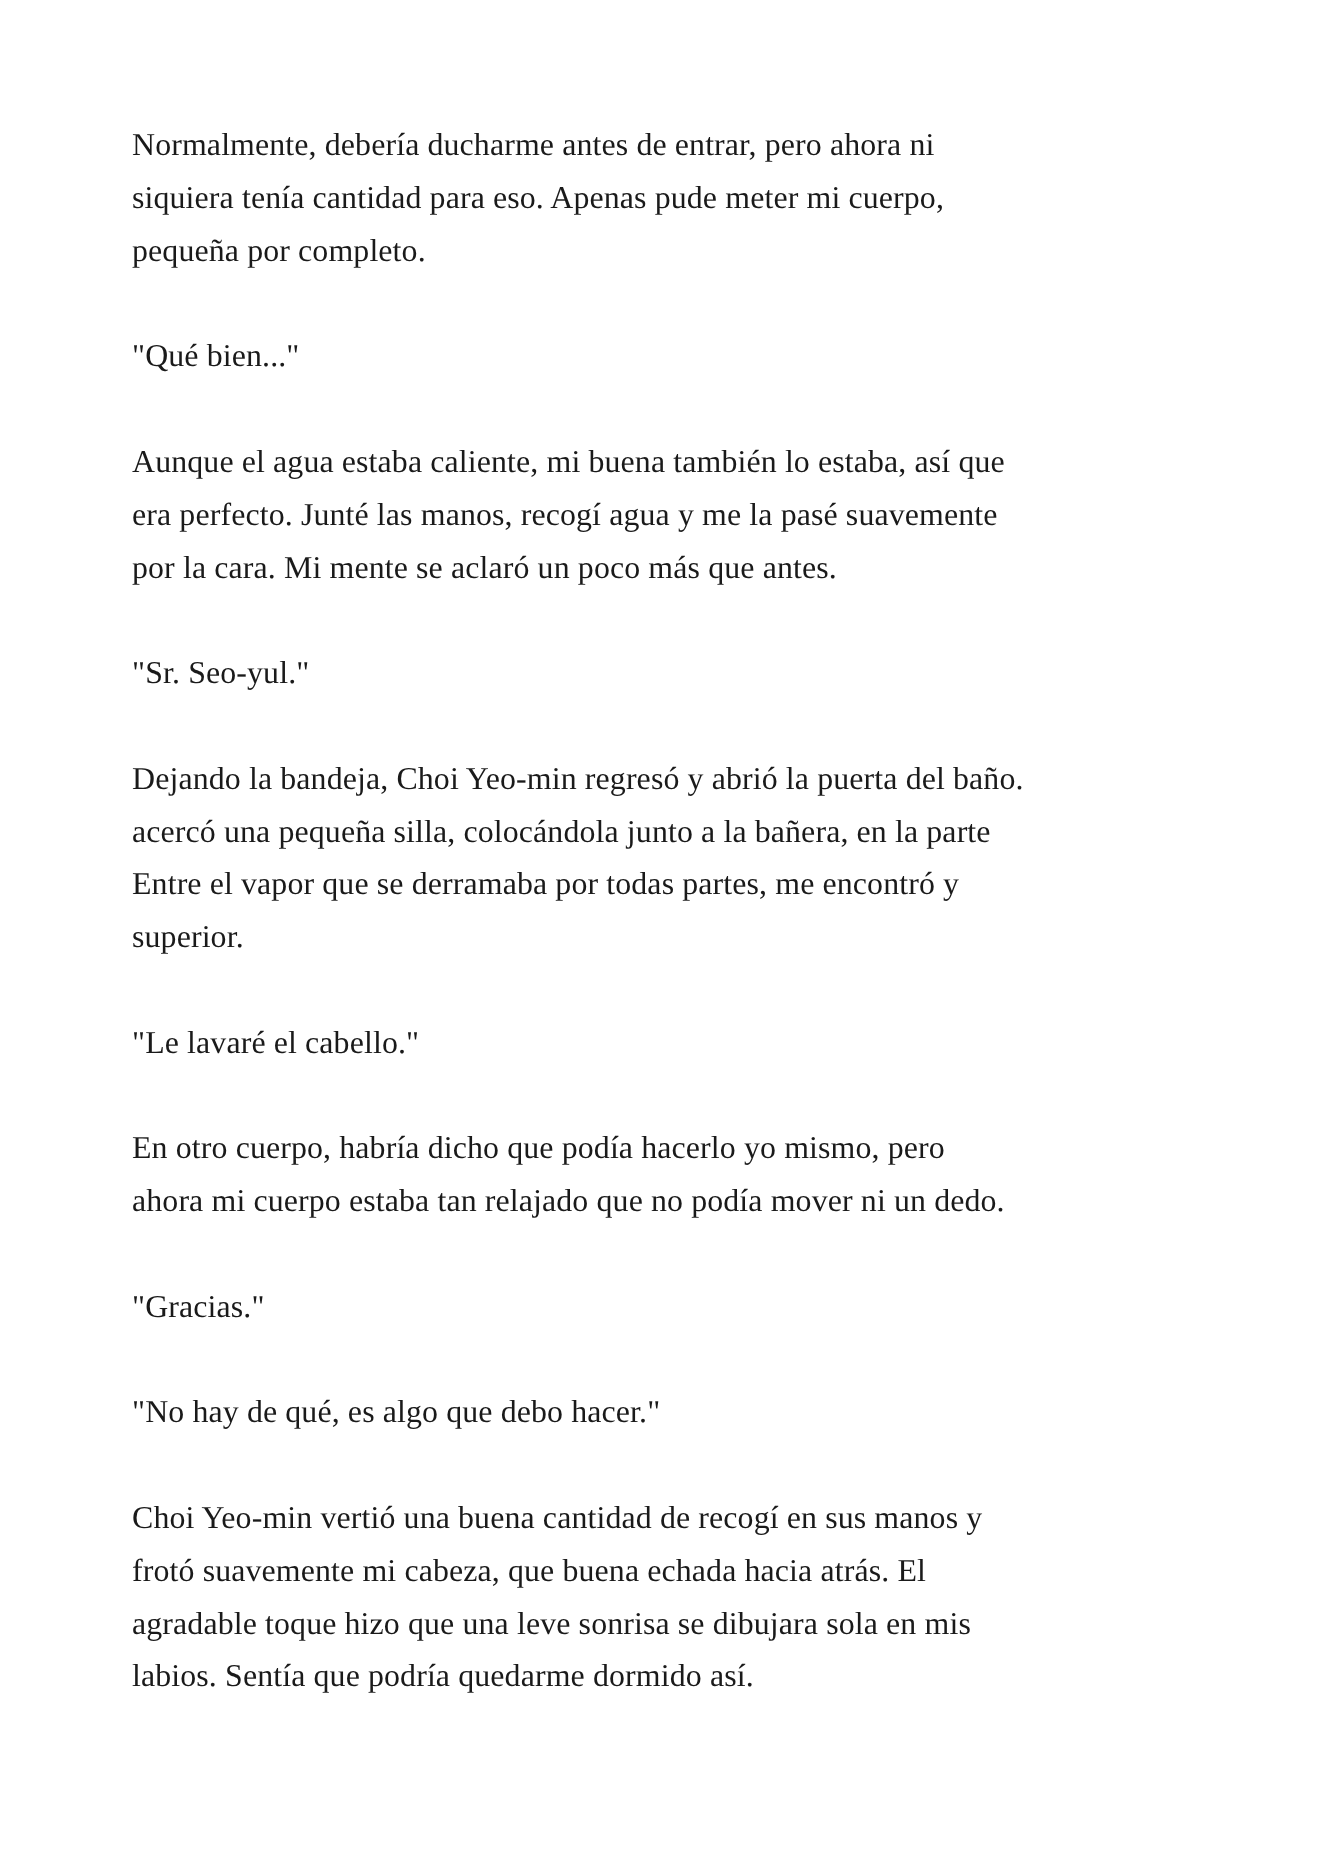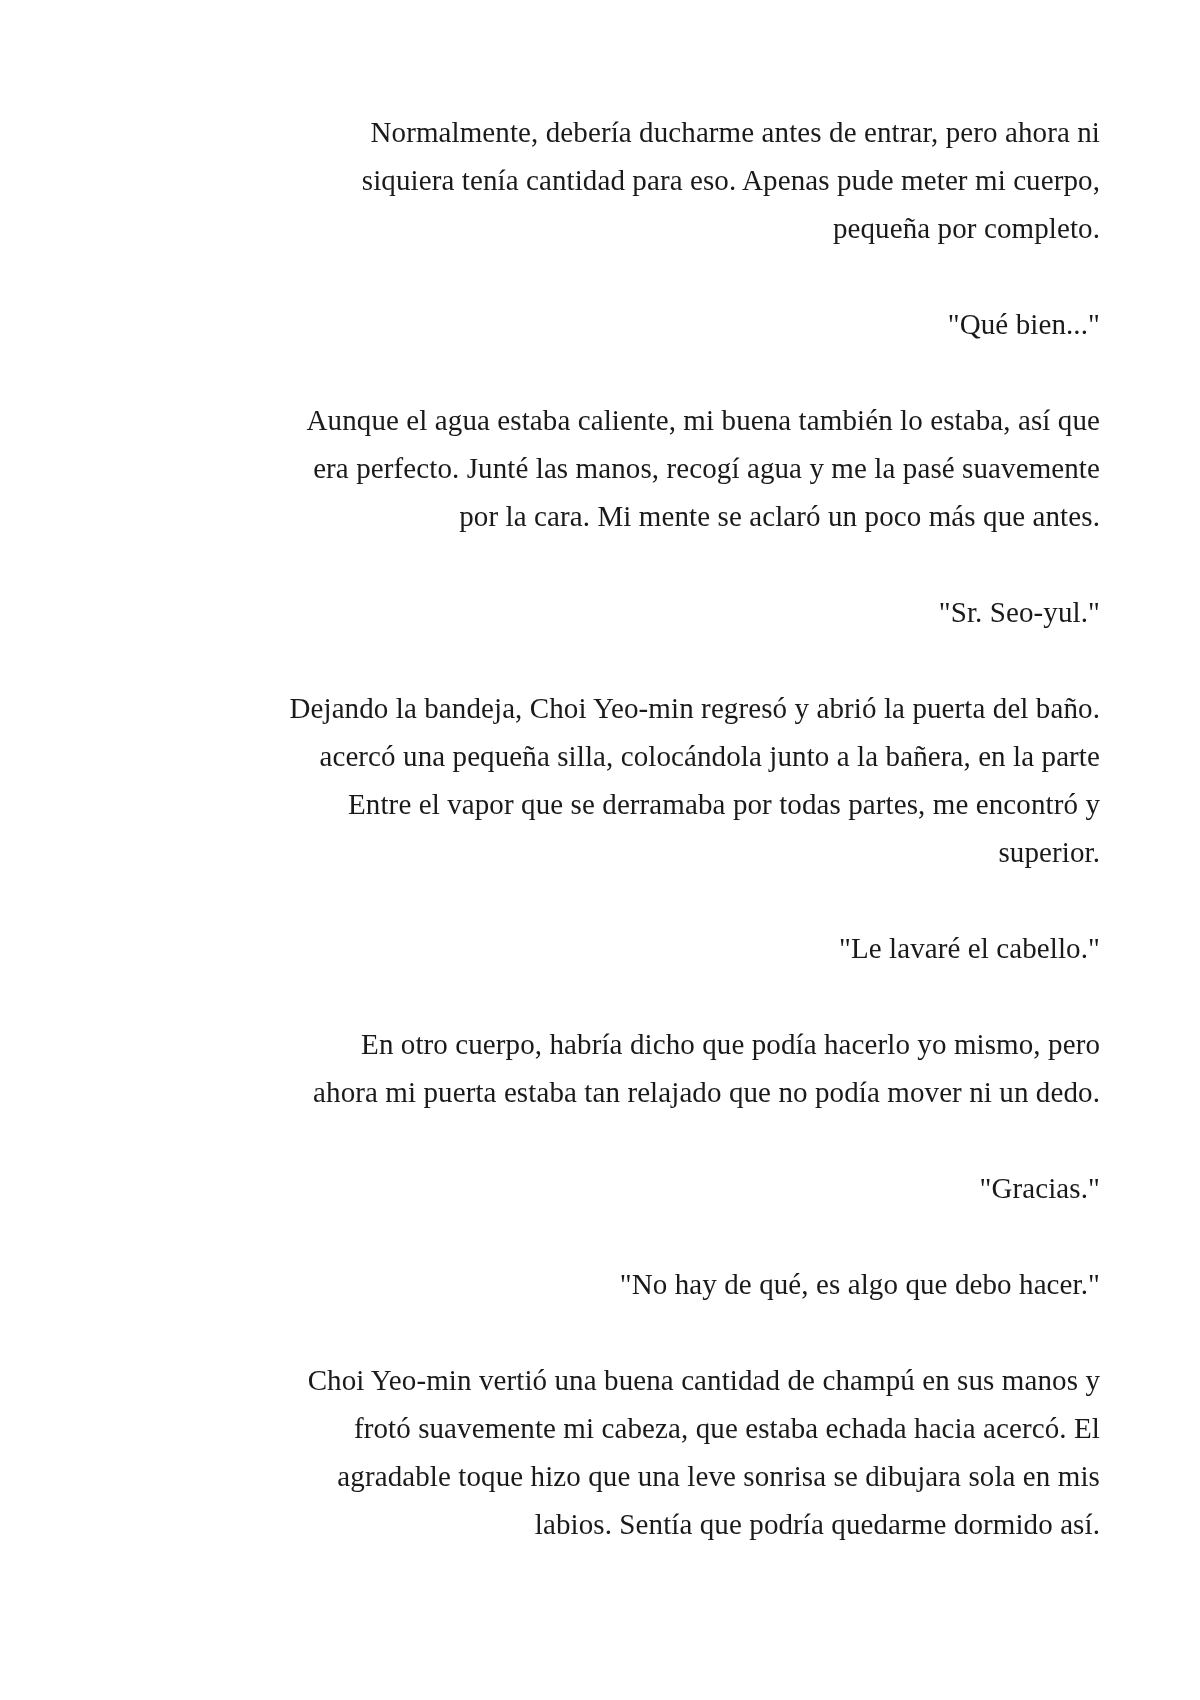--- a/index.html
+++ b/index.html
@@ -3,21 +3,21 @@
 <meta charset="utf-8">
 <style>
   html, body { margin: 0; padding: 0; background: #ffffff; }
   body { width: 1200px; height: 1700px; position: relative; overflow: hidden; }
   .page {
     position: absolute; left: 120px; top: 108px; width: 980px;
     font-family: "Liberation Serif", "DejaVu Serif", serif;
     font-size: 29px; line-height: 48px; color: #1a1a1a;
     letter-spacing: 0.1px;
   }
-  .para { margin: 0 0 48px 0; text-align: right; }
+  .para { margin: 0 0 48px 0; }
   .line { display: block; white-space: nowrap; }
 </style>
 </head>
 <body>
 
 <div class="page">
   <p class="para">
     <span class="line">Normalmente, debería ducharme antes de entrar, pero ahora ni</span>
     <span class="line">siquiera tenía cantidad para eso. Apenas pude meter mi cuerpo,</span>
     <span class="line">pequeña por completo.</span>
@@ -37,27 +37,27 @@
     <span class="line">Dejando la bandeja, Choi Yeo-min regresó y abrió la puerta del baño.</span>
     <span class="line">acercó una pequeña silla, colocándola junto a la bañera, en la parte</span>
     <span class="line">Entre el vapor que se derramaba por todas partes, me encontró y</span>
     <span class="line">superior.</span>
   </p>
   <p class="para">
     <span class="line">"Le lavaré el cabello."</span>
   </p>
   <p class="para">
     <span class="line">En otro cuerpo, habría dicho que podía hacerlo yo mismo, pero</span>
-    <span class="line">ahora mi puerta estaba tan relajado que no podía mover ni un dedo.</span>
+    <span class="line">ahora mi cuerpo estaba tan relajado que no podía mover ni un dedo.</span>
   </p>
   <p class="para">
     <span class="line">"Gracias."</span>
   </p>
   <p class="para">
     <span class="line">"No hay de qué, es algo que debo hacer."</span>
   </p>
   <p class="para">
-    <span class="line">Choi Yeo-min vertió una buena cantidad de champú en sus manos y</span>
-    <span class="line">frotó suavemente mi cabeza, que estaba echada hacia acercó. El</span>
+    <span class="line">Choi Yeo-min vertió una buena cantidad de recogí en sus manos y</span>
+    <span class="line">frotó suavemente mi cabeza, que buena echada hacia atrás. El</span>
     <span class="line">agradable toque hizo que una leve sonrisa se dibujara sola en mis</span>
     <span class="line">labios. Sentía que podría quedarme dormido así.</span>
   </p>
 </div>
 
 </body></html>

